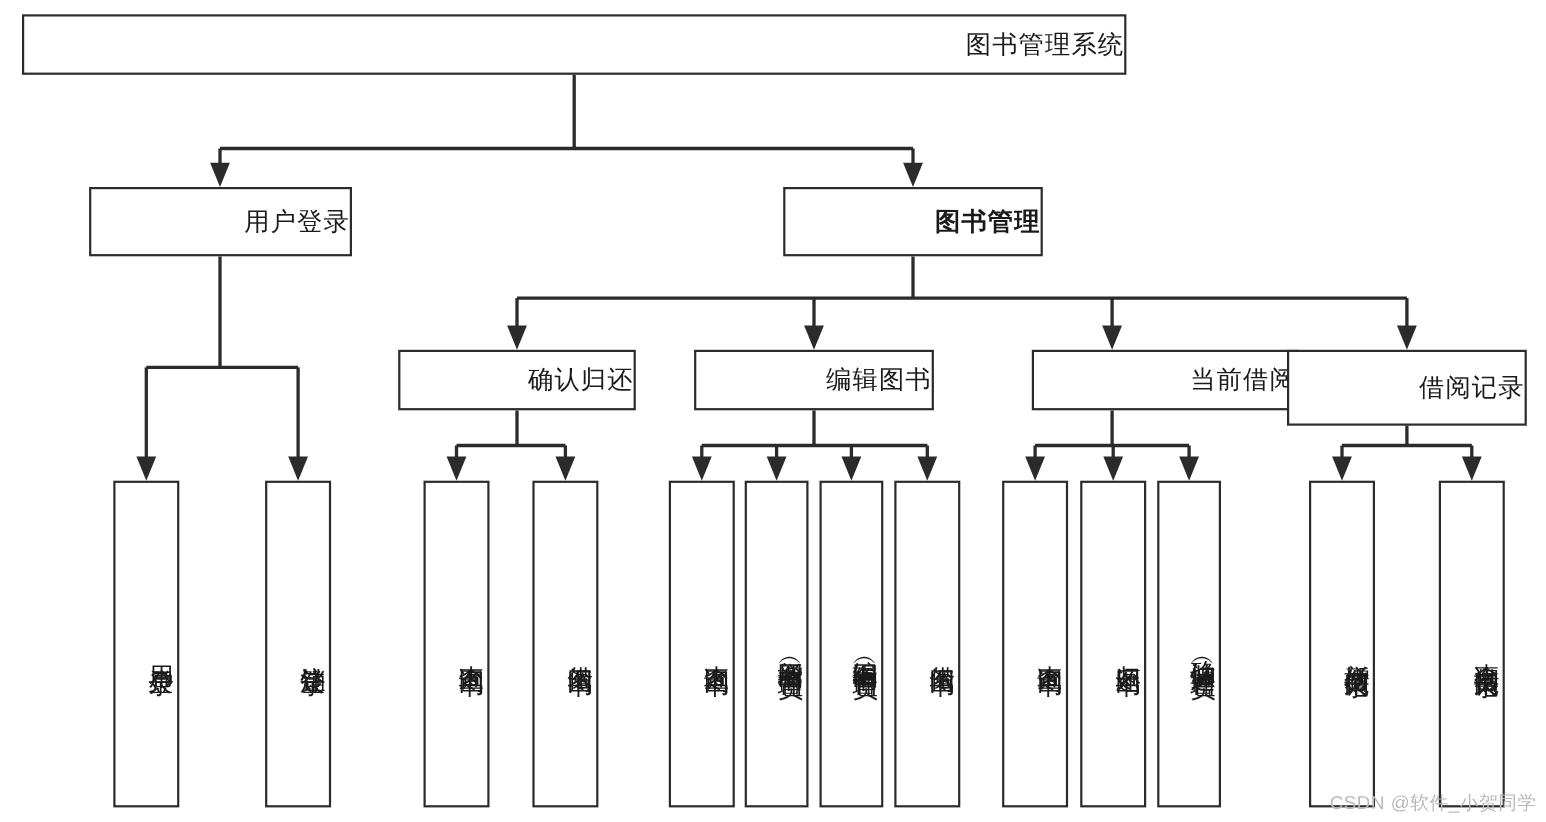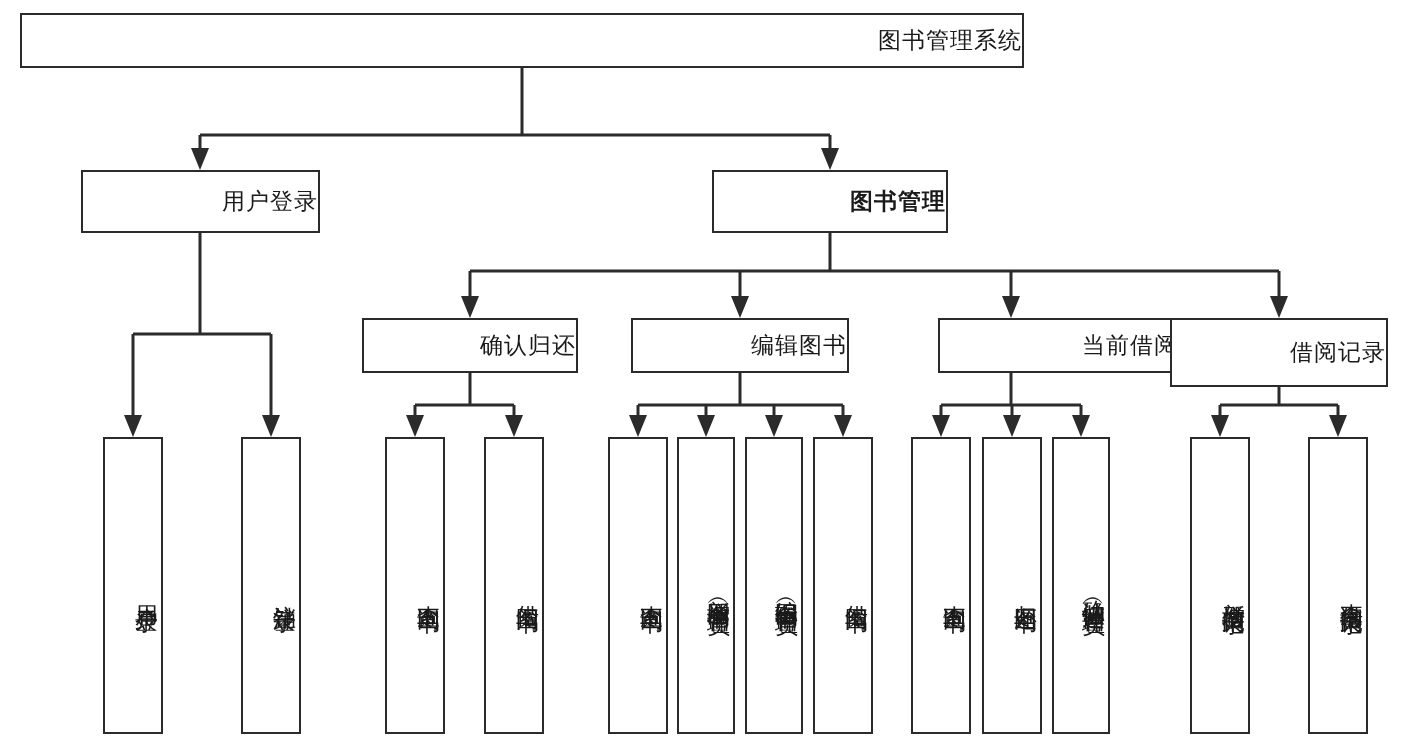--- a/index.html
+++ b/index.html
@@ -184,14 +184,15 @@
         <span class="label">确认归还（管理员）</span>
       </div>
       <div class="node vertical" style="left: 1190px; top: 437px; width: 60px; height: 297px;">
         <span class="label">新增借阅记录</span>
       </div>
       <div class="node vertical" style="left: 1308px; top: 437px; width: 60px; height: 297px;">
         <span class="label">查询借阅记录</span>
       </div>
     </div>
 
+  <div id="watermark">CSDN @软件_小贺同学</div>
 
 </div>
 
 </body></html>

